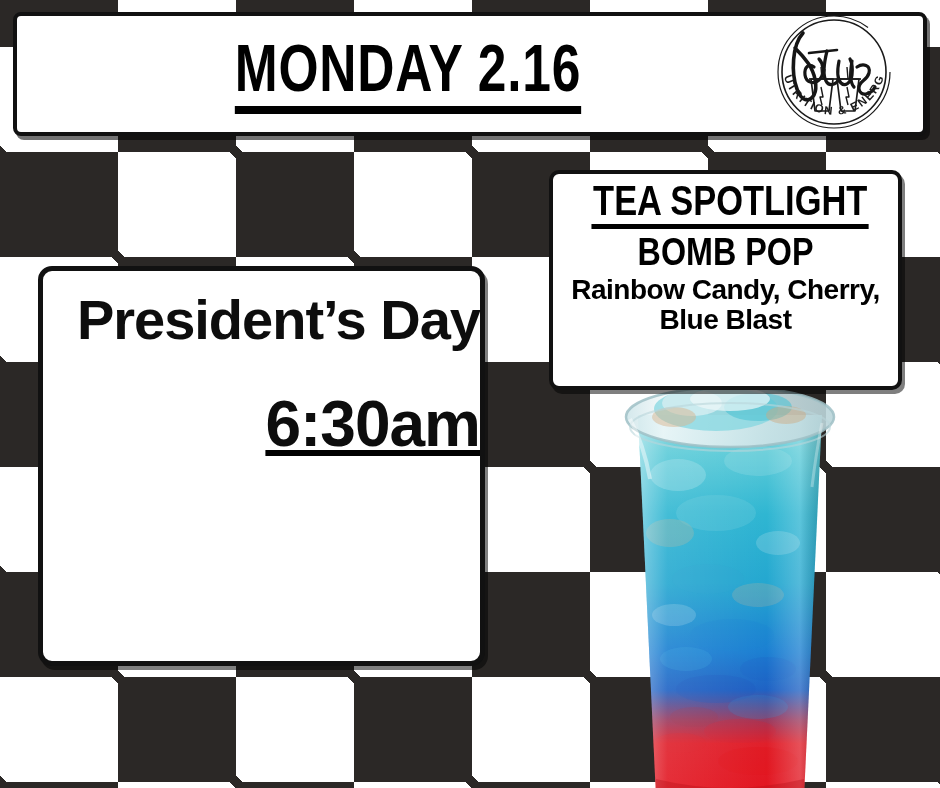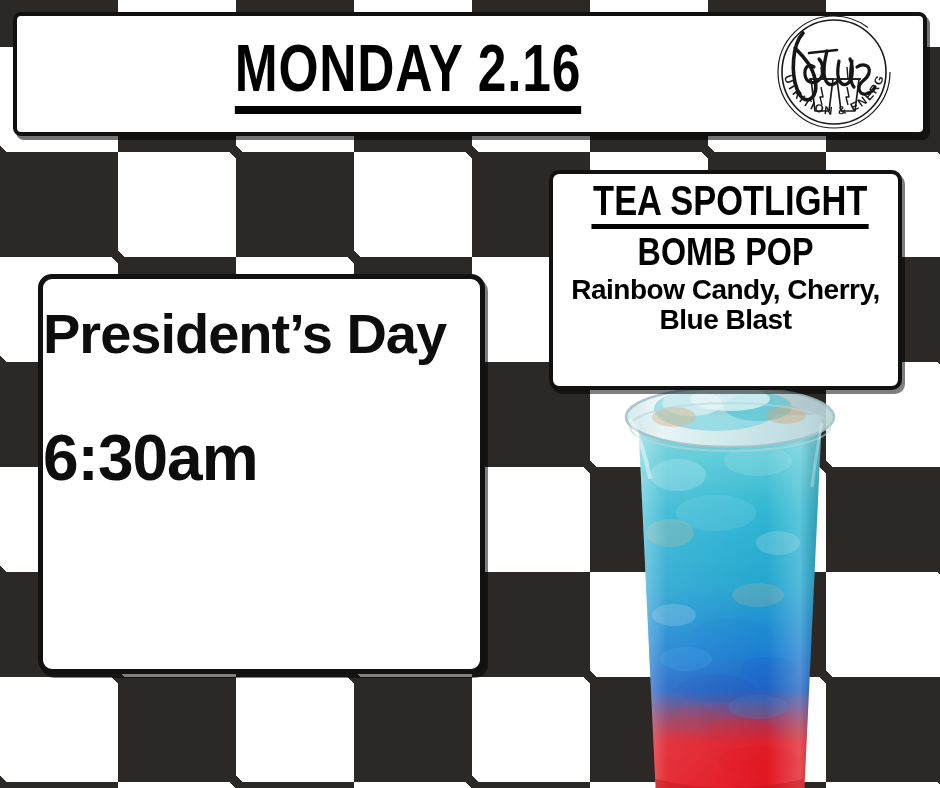--- a/index.html
+++ b/index.html
@@ -117,40 +117,41 @@
     font-size:28px;
     line-height:1.08;
     color:#000;
     margin-top:2px;
     letter-spacing:-0.5px;
   }
 
   
   .day-card {
     position:absolute;
-    left:38px; top:274px;
+    left:38px; top:266px;
     width:447px; height:400px;
     background:#ffffff;
     border:5px solid #111111;
     border-radius:14px;
     box-shadow:3px 4px 0 rgba(0,0,0,0.5);
-    text-align:left;
+    text-align:right;
     z-index:3;
-    padding-top:26px;
+    padding-top:20px;
   }
   .day-title {
     font-family:"Liberation Sans", sans-serif;
     font-weight:bold;
     font-size:56px;
     line-height:1.05;
     color:#0d0d0d;
     letter-spacing:-1px;
   }
   .day-hours {
-    margin-top:52px;
+    margin-top:32px;
+    text-decoration:underline;
   }
   .day-time {
     font-family:"Liberation Sans", sans-serif;
     font-weight:bold;
     font-size:64px;
     line-height:1.32;
     color:#0d0d0d;
     letter-spacing:-1px;
   }
 

